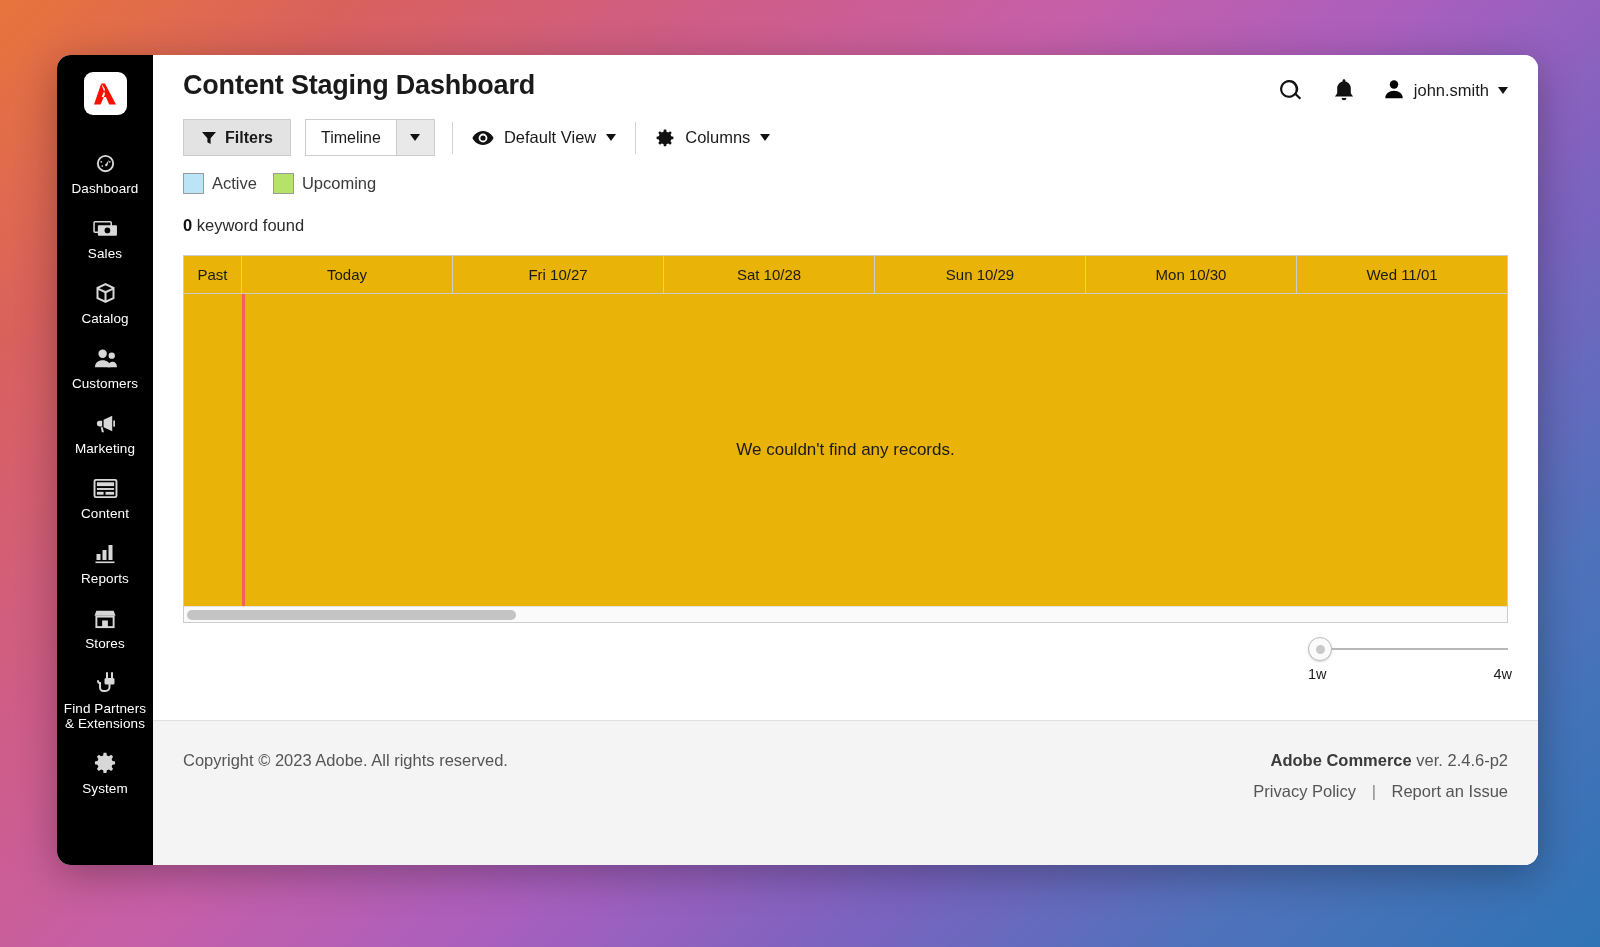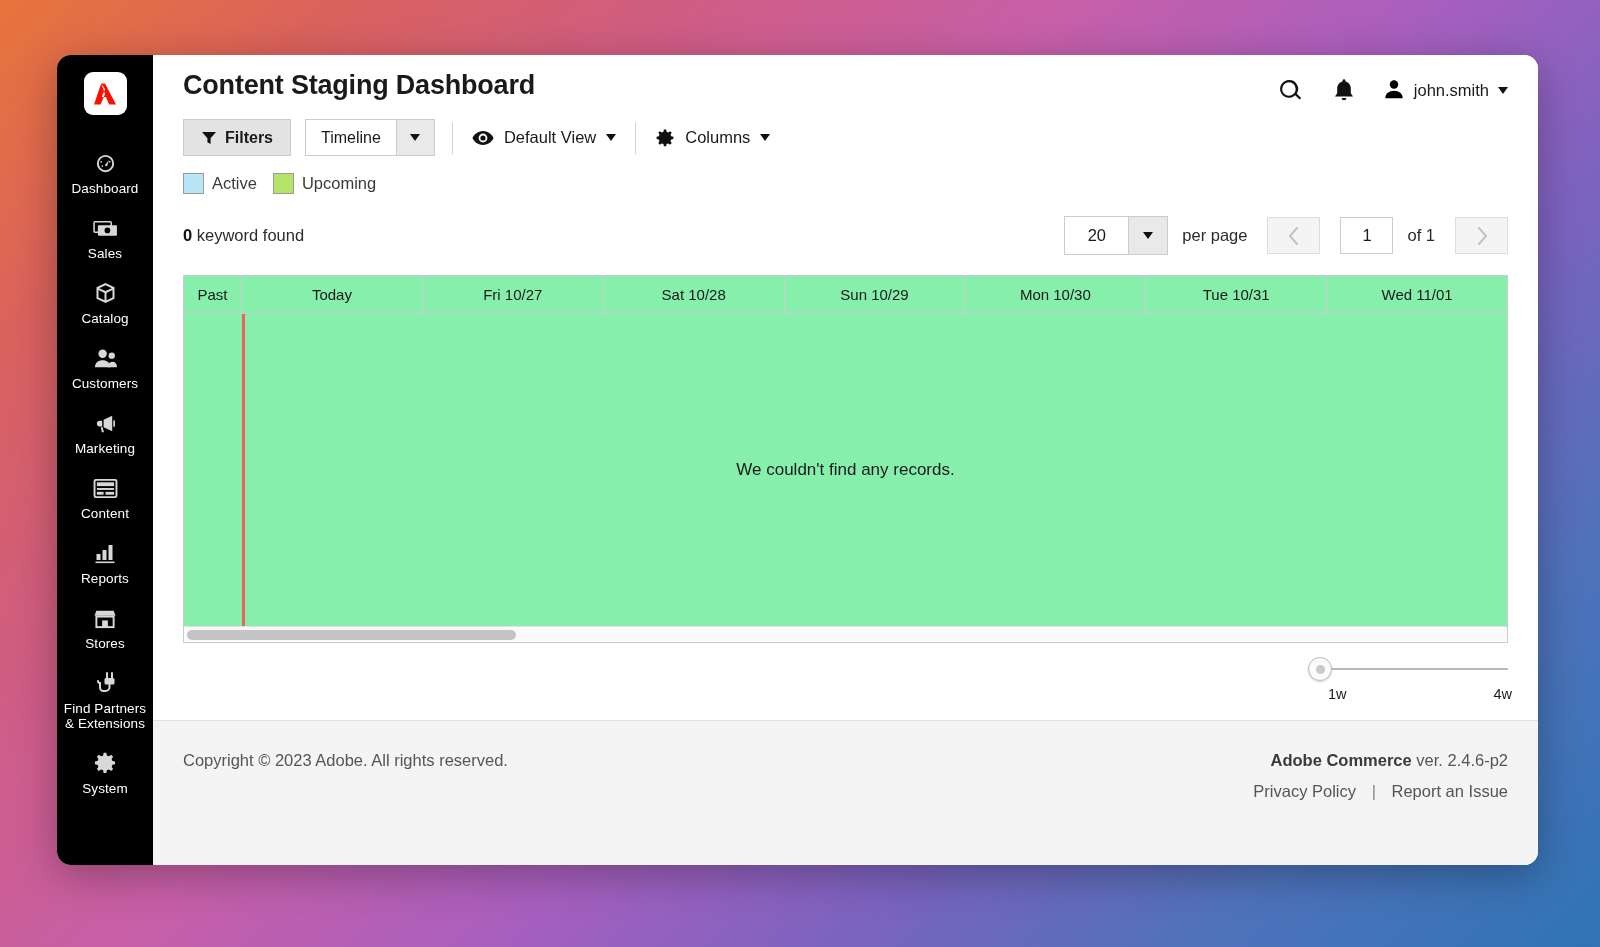--- a/index.html
+++ b/index.html
@@ -315,21 +315,21 @@
     color: #1a1a1a;
     margin-left: 20px;
     outline: none;
   }
   .pg-of { font-size: 16.5px; color: #2b2b2b; margin-left: 14px; }
 
   
   .timeline {
     margin-top: 20px;
     border: 1px solid #cccccc;
-    background: #86efac;
+    background: #eab308;
   }
   .tl-header {
     display: flex;
     height: 38px;
     border-bottom: 1px solid #cccccc;
   }
   .tl-col {
     display: flex;
     align-items: center;
     justify-content: center;
@@ -410,21 +410,21 @@
     width: 9px; height: 9px;
     border-radius: 50%;
     background: #c9c9c9;
   }
   .slider-min, .slider-max {
     position: absolute;
     top: 31px;
     font-size: 14.5px;
     color: #1a1a1a;
   }
-  .slider-min { left: 20px; }
+  .slider-min { left: 0; }
   .slider-max { right: -4px; }
 
   
   .footer {
     background: #f4f4f4;
     border-top: 1px solid #e0e0e0;
     height: 145px;
     padding: 30px 30px 0 30px;
     display: flex;
     align-items: flex-start;
@@ -652,60 +652,30 @@
           <span class="swatch" style="background:#b5e36a"></span>
           <span class="legend-label">Upcoming</span>
         </div>
       </div>
 
       <div class="records-row">
         <div class="records-found">
           <b>0</b><span> keyword found</span>
         </div>
 
-        <div class="pager">
-          <div class="perpage-select">
-            <div class="perpage-val">20</div>
-            <div class="perpage-arrow">
-              <span class="caret"></span>
-            </div>
-          </div>
-          <span class="perpage-text">per page</span>
-
-          <div class="pg-btn disabled">
-            <span>
-              <svg width="14" height="20" viewBox="0 0 14 20">
-                  <path d="M10 2L3 10l7 8" stroke-width="2" stroke-linecap="round" stroke-linejoin="round"></path>
-                </svg>
-            </span>
-          </div>
-
-          <input class="pg-input" type="text" value="1" style="">
-
-          <span class="pg-of">of 1</span>
-
-          <div class="pg-btn disabled">
-            <span>
-              <svg width="14" height="20" viewBox="0 0 14 20">
-                  <path d="M4 2l7 8-7 8" stroke-width="2" stroke-linecap="round" stroke-linejoin="round"></path>
-                </svg>
-            </span>
-          </div>
-        </div>
       </div>
 
       <div class="timeline">
         <div class="tl-header">
           <div class="tl-col past">Past</div>
           <div class="tl-col day">Today</div>
           <div class="tl-col day">Fri 10/27</div>
           <div class="tl-col day">Sat 10/28</div>
           <div class="tl-col day">Sun 10/29</div>
           <div class="tl-col day">Mon 10/30</div>
-          <div class="tl-col day">Tue 10/31</div>
           <div class="tl-col day">Wed 11/01</div>
         </div>
         <div class="tl-body">
           <div class="today-line"></div>
           <div class="empty-msg">We couldn't find any records.</div>
         </div>
         <div class="tl-scrollbar">
           <div class="tl-thumb"></div>
         </div>
       </div>

